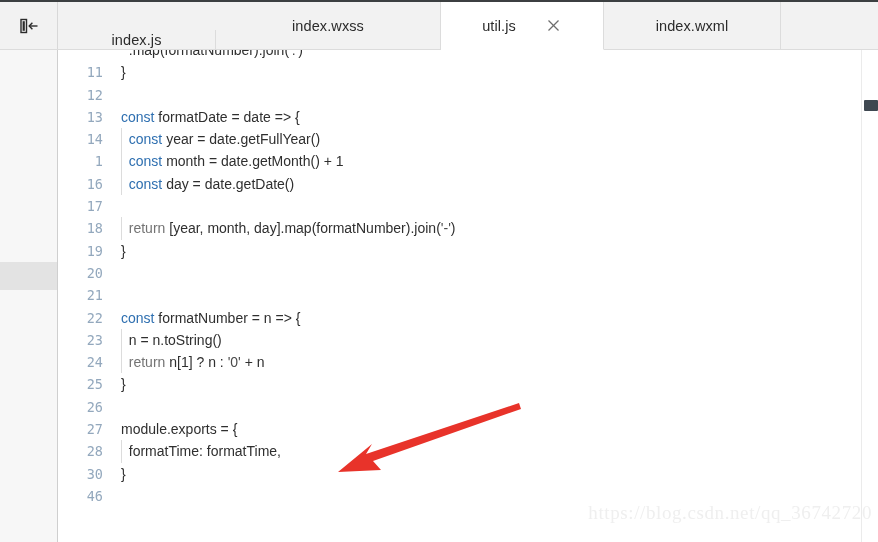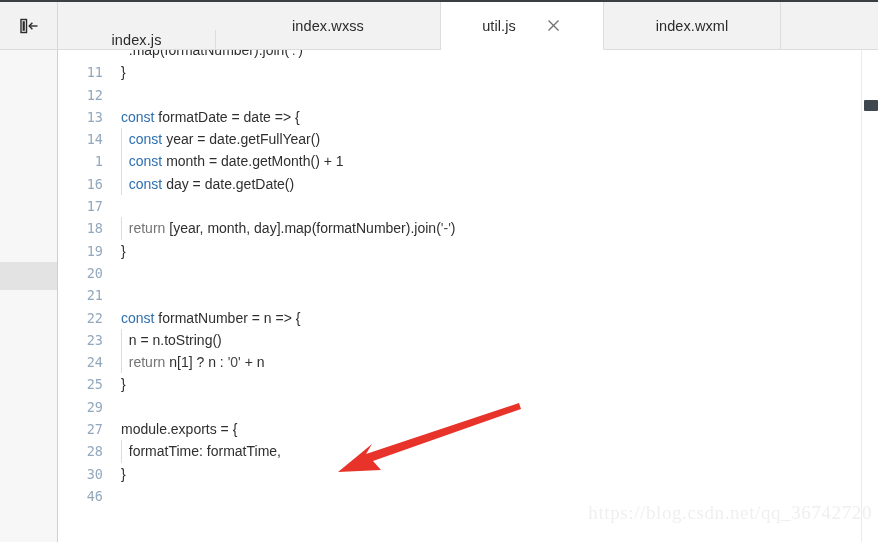--- a/index.html
+++ b/index.html
@@ -353,21 +353,21 @@
         <div class="gutter">24</div>
         <div class="code-line">  <span class="kw2">return</span> n[<span class="num">1</span>] ? n : <span class="str">'0'</span> + n</div>
       </div>
 
       <div class="code-row">
         <div class="gutter">25</div>
         <div class="code-line">}</div>
       </div>
 
       <div class="code-row">
-        <div class="gutter">29</div>
+        <div class="gutter">26</div>
         <div class="code-line"></div>
       </div>
 
       <div class="code-row">
         <div class="gutter">27</div>
         <div class="code-line">module.exports = {</div>
       </div>
 
       <div class="code-row guide">
         <div class="gutter">28</div>

